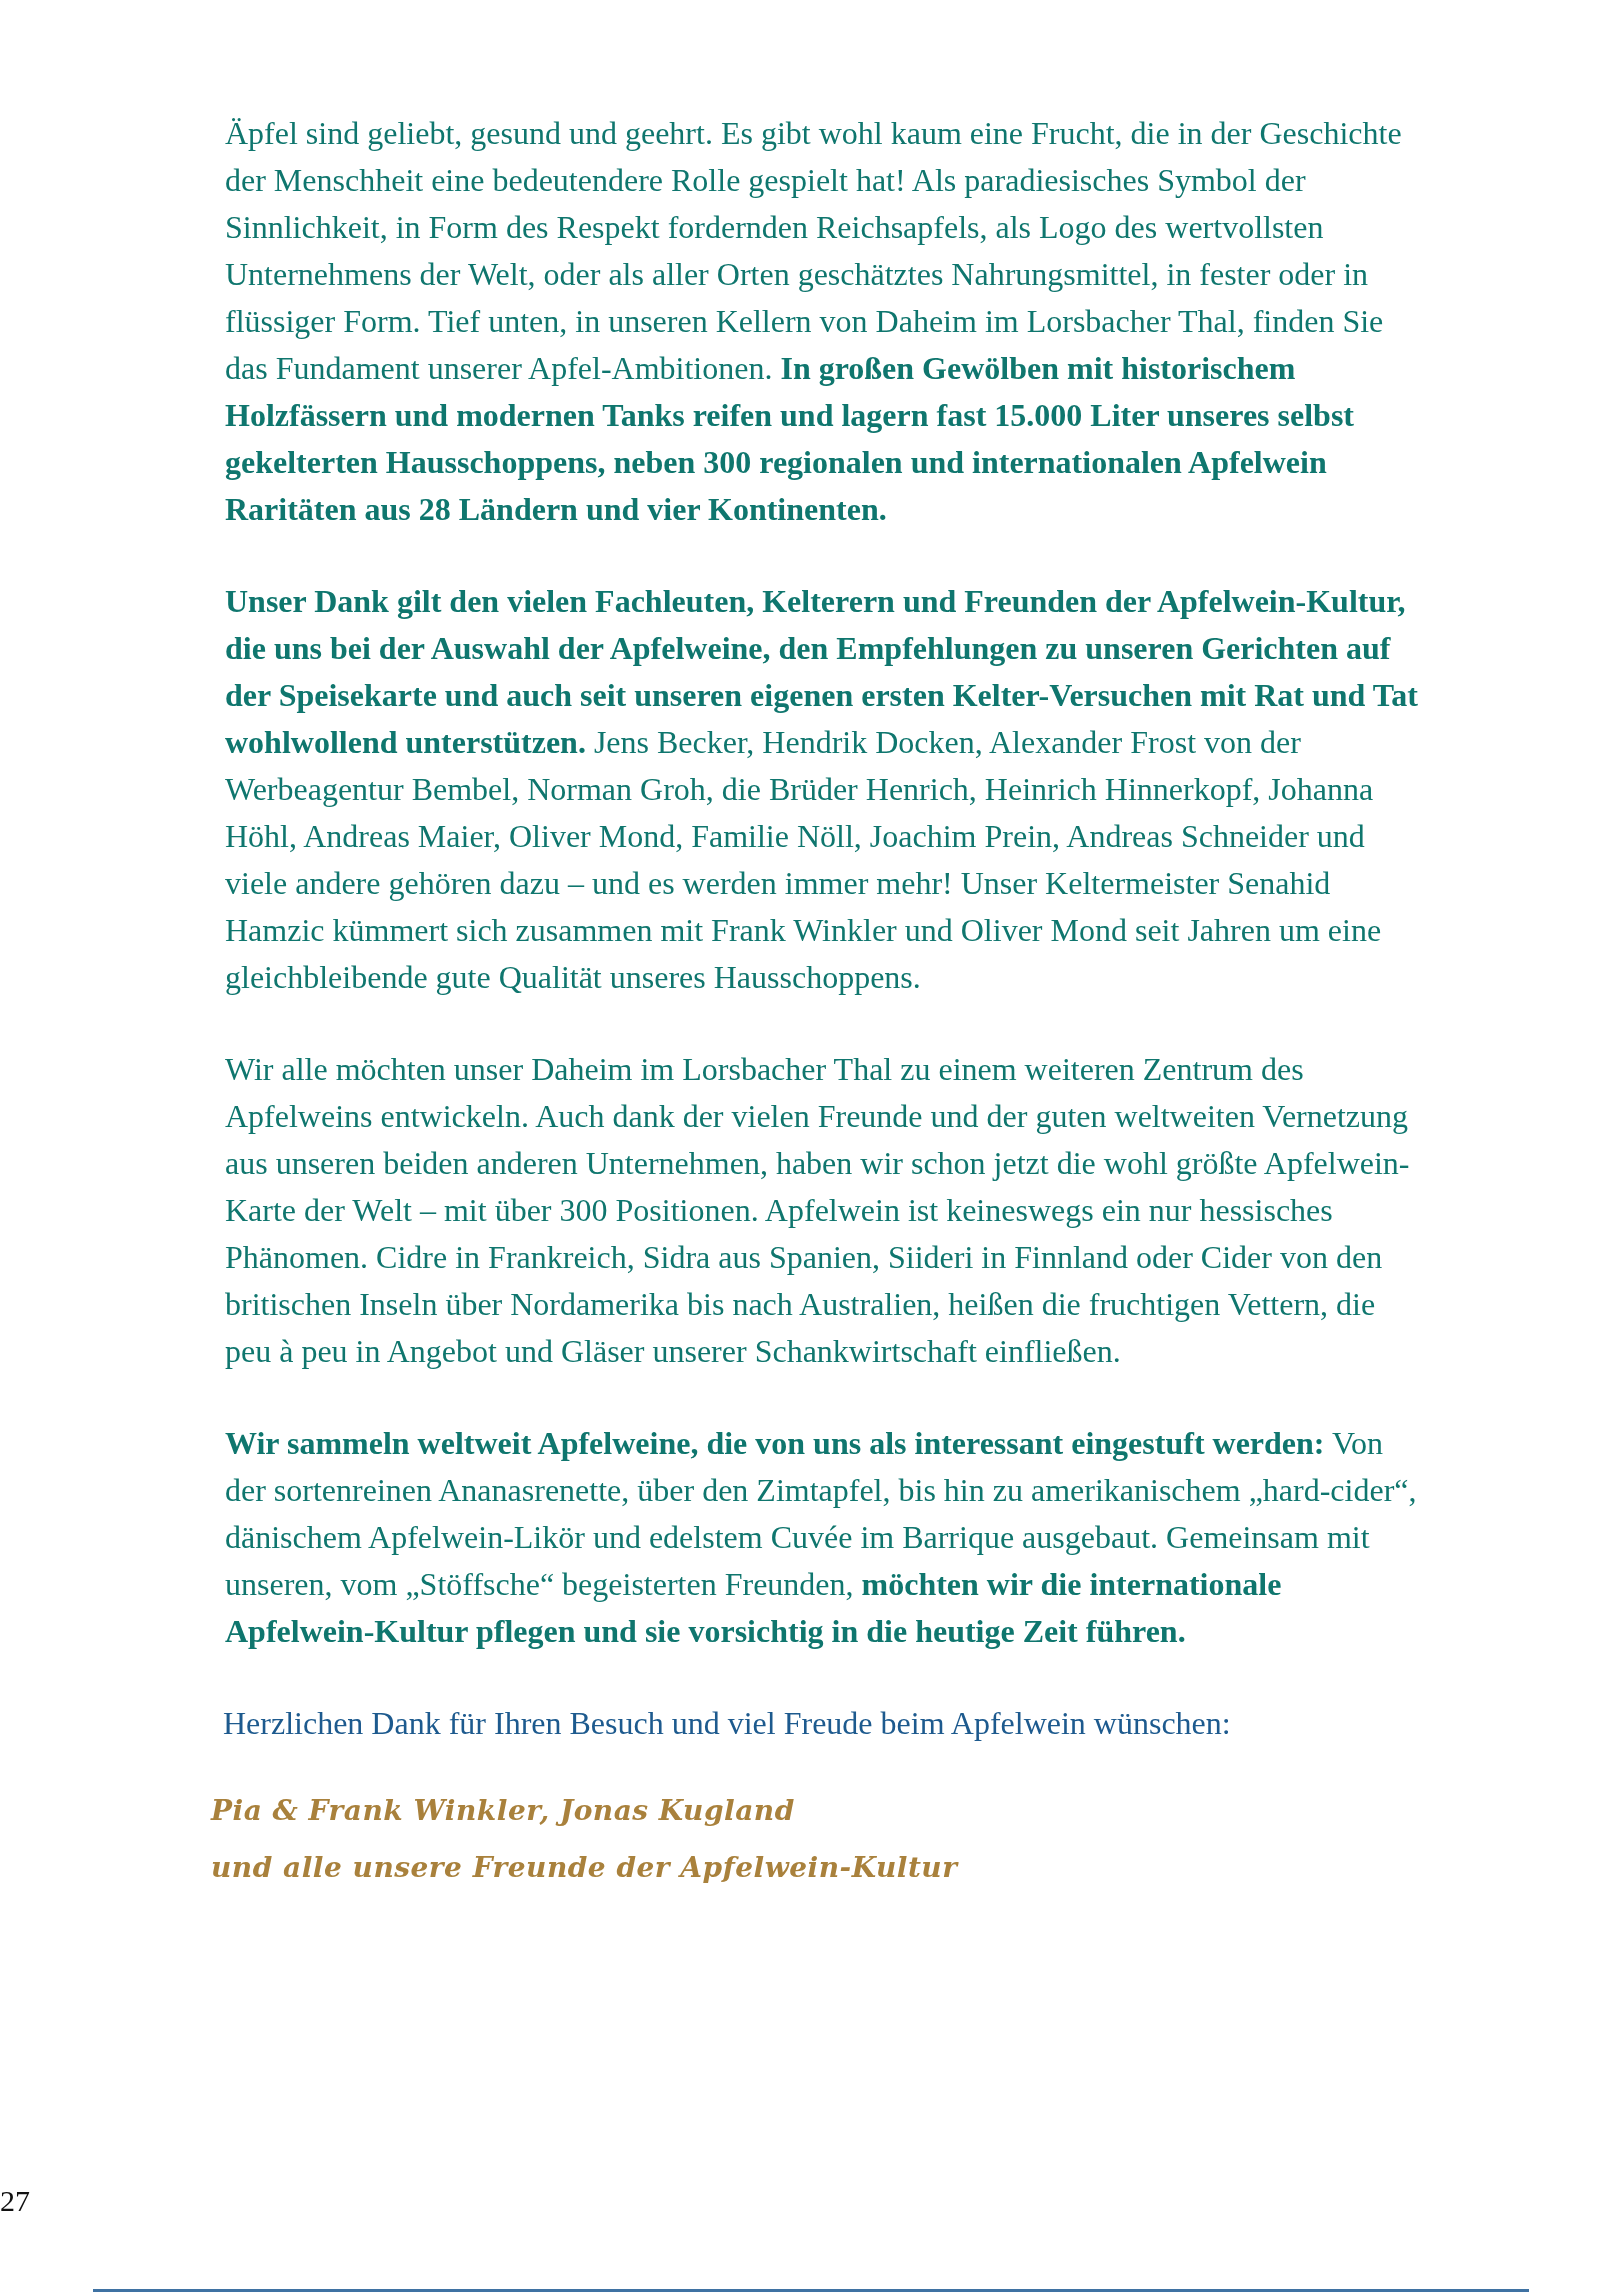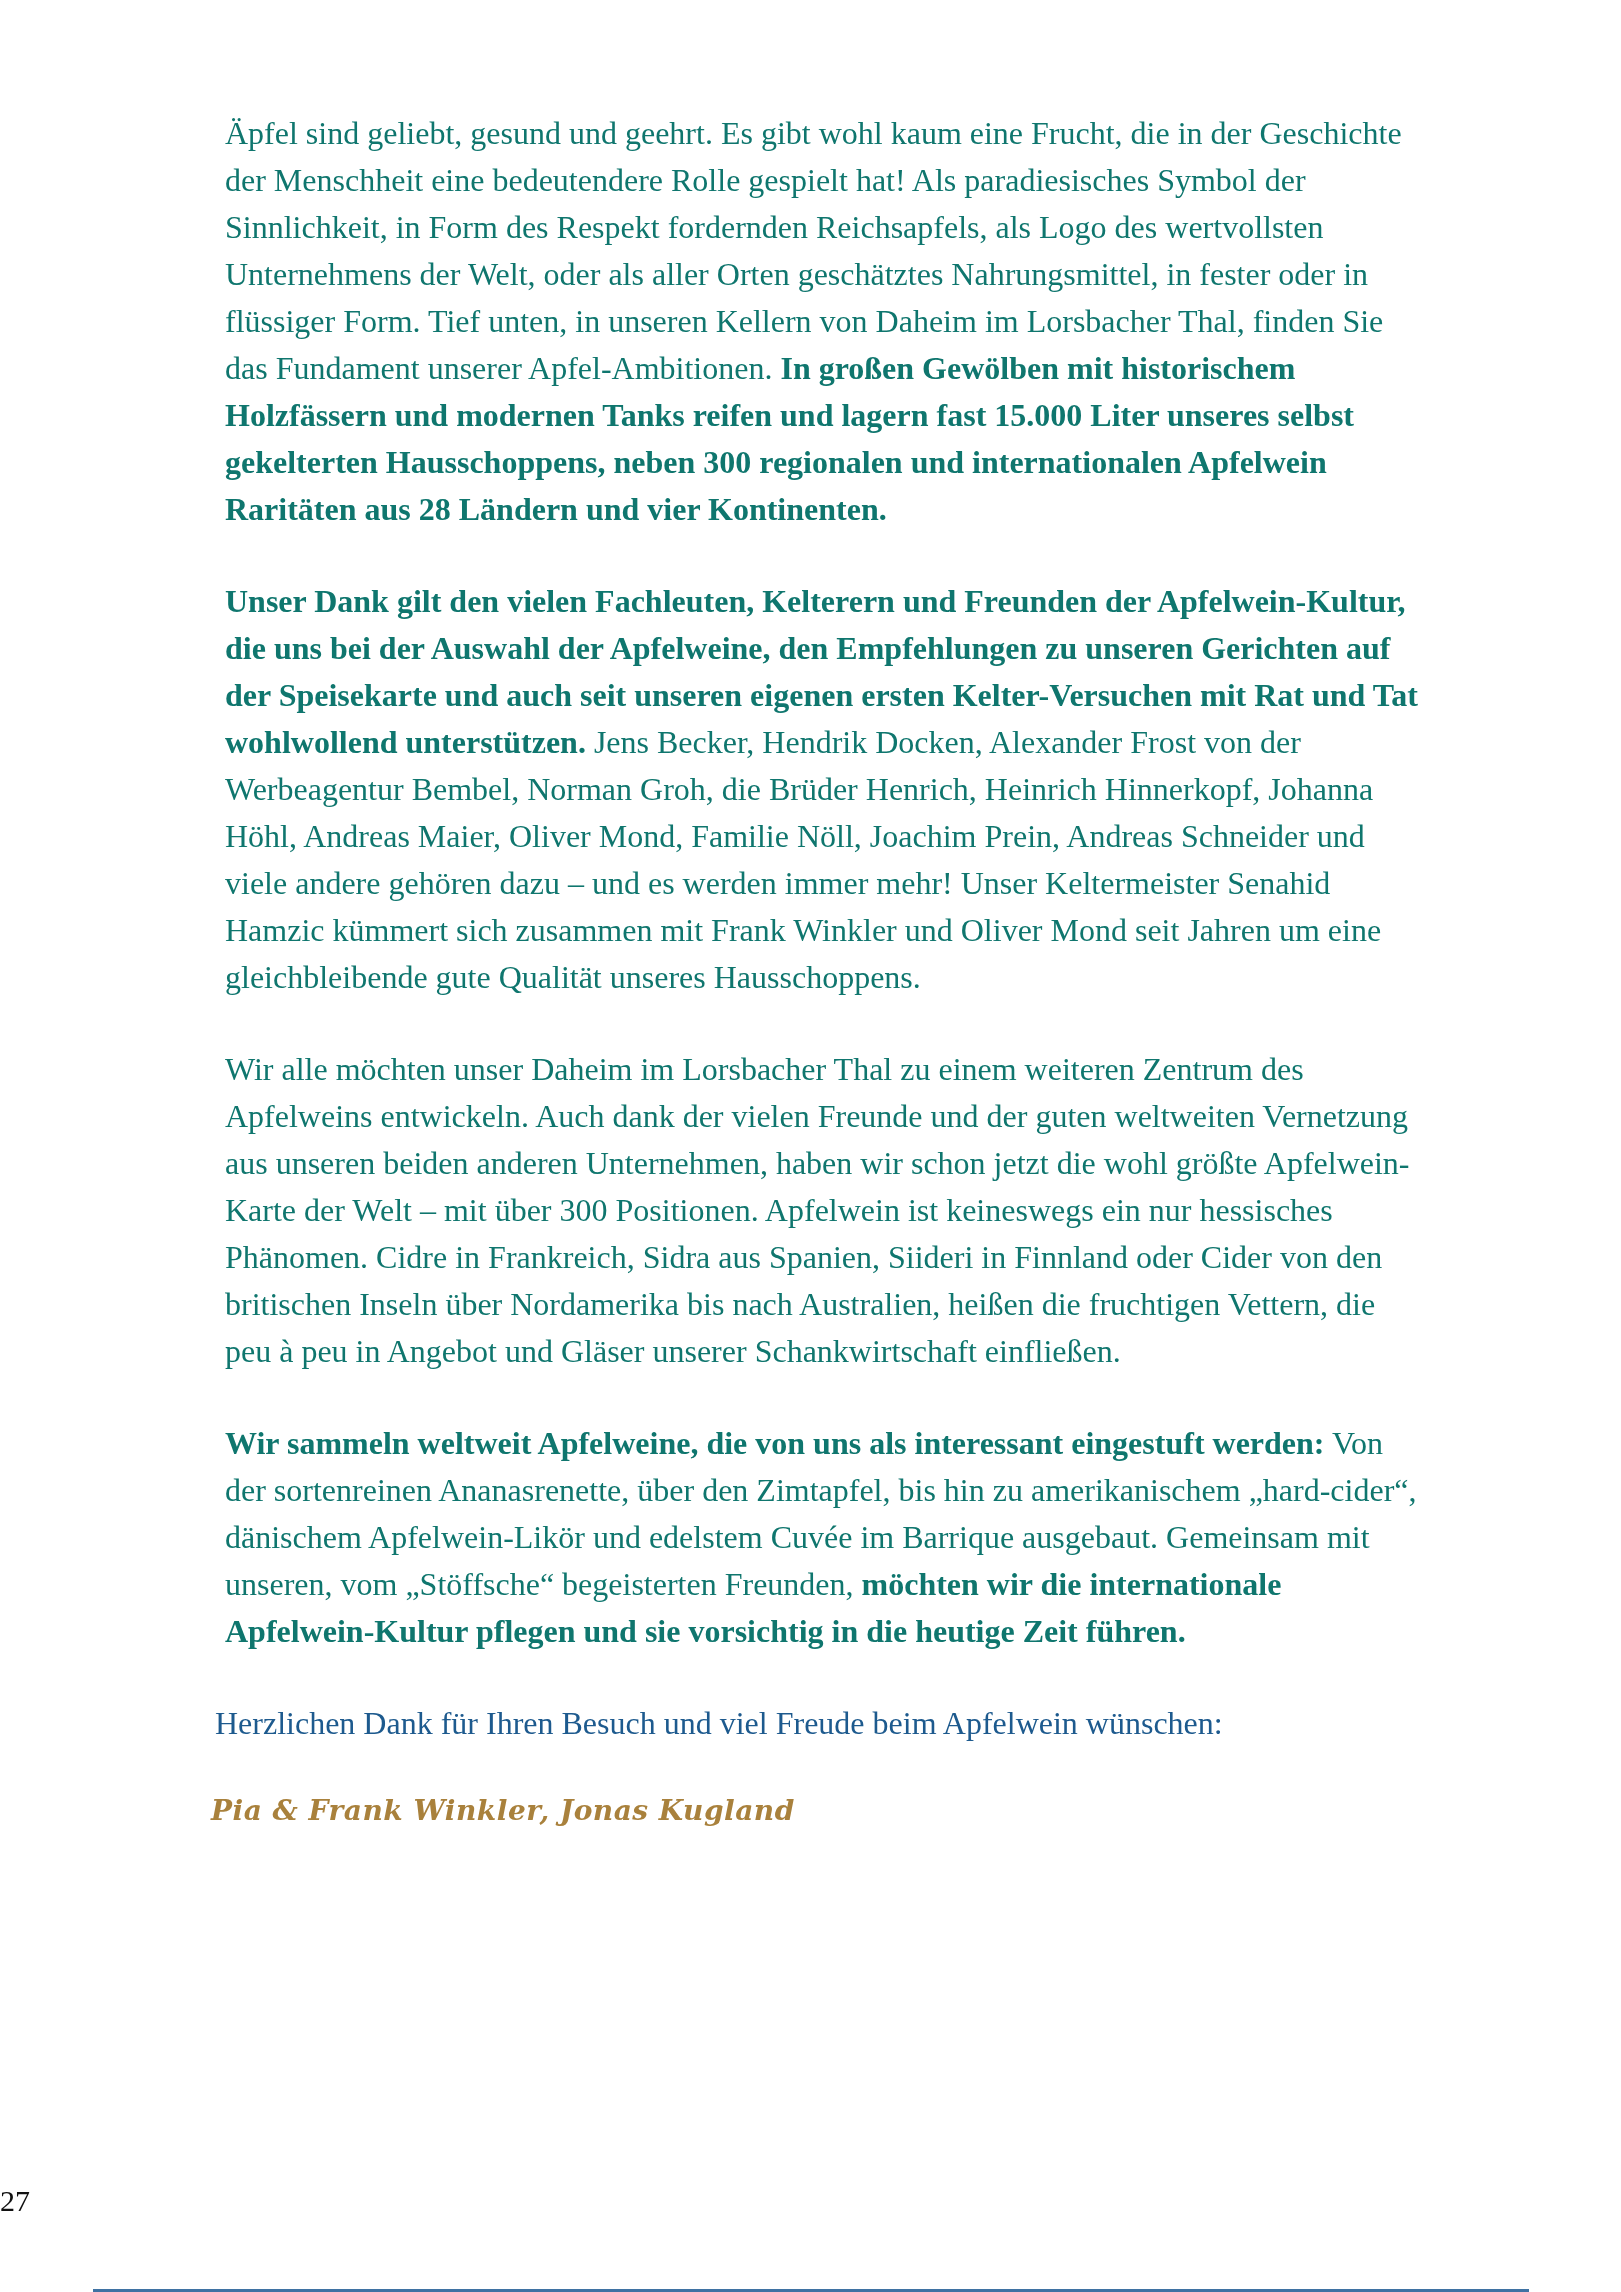--- a/index.html
+++ b/index.html
@@ -34,21 +34,21 @@
   p.body-par {
     margin: 0 0 45px 14px;
     font-size: 32px;
     line-height: 47px;
     color: #0f766e;
   }
   p.body-par span.b {
     font-weight: 700;
   }
   p.thanks {
-    margin: 0 0 35px 4px;
+    margin: 0 0 35px 12px;
     font-size: 32px;
     line-height: 47px;
     color: var(--blue, #1d5a8e);
   }
   .signature {
     font-family: "DejaVu Serif", cursive;
     font-style: italic;
     font-weight: 700;
     font-size: 28px;
     line-height: 57px;
@@ -83,19 +83,20 @@
         <p class="body-par"><span>Äpfel sind geliebt, gesund und geehrt. Es gibt wohl kaum eine Frucht, die in der Geschichte der Menschheit eine bedeutendere Rolle gespielt hat! Als paradiesisches Symbol der Sinnlichkeit, in Form des Respekt fordernden Reichsapfels, als Logo des wertvollsten Unternehmens der Welt, oder als aller Orten geschätztes Nahrungsmittel, in fester oder in flüssiger Form. Tief unten, in unseren Kellern von Daheim im Lorsbacher Thal, finden Sie das Fundament unserer Apfel-Ambitionen. </span><span class="b">In großen Gewölben mit historischem Holzfässern und modernen Tanks reifen und lagern fast 15.000 Liter unseres selbst gekelterten Hausschoppens, neben 300 regionalen und internationalen Apfelwein Raritäten aus 28 Ländern und vier Kontinenten.</span></p>
         <p class="body-par"><span class="b">Unser Dank gilt den vielen Fachleuten, Kelterern und Freunden der Apfelwein-Kultur, die uns bei der Auswahl der Apfelweine, den Empfehlungen zu unseren Gerichten auf der Speisekarte und auch seit unseren eigenen ersten Kelter-Versuchen mit Rat und Tat wohlwollend unterstützen.</span><span> Jens Becker, Hendrik Docken, Alexander Frost von der Werbeagentur Bembel, Norman Groh, die Brüder Henrich, Heinrich Hinnerkopf, Johanna Höhl, Andreas Maier, Oliver Mond, Familie Nöll, Joachim Prein, Andreas Schneider und viele andere gehören dazu – und es werden immer mehr! Unser Keltermeister Senahid Hamzic kümmert sich zusammen mit Frank Winkler und Oliver Mond seit Jahren um eine gleichbleibende gute Qualität unseres Hausschoppens.</span></p>
         <p class="body-par"><span>Wir alle möchten unser Daheim im Lorsbacher Thal zu einem weiteren Zentrum des Apfelweins entwickeln. Auch dank der vielen Freunde und der guten weltweiten Vernetzung aus unseren beiden anderen Unternehmen, haben wir schon jetzt die wohl größte Apfelwein-Karte der Welt – mit über 300 Positionen. Apfelwein ist keineswegs ein nur hessisches Phänomen. Cidre in Frankreich, Sidra aus Spanien, Siideri in Finnland oder Cider von den britischen Inseln über Nordamerika bis nach Australien, heißen die fruchtigen Vettern, die peu à peu in Angebot und Gläser unserer Schankwirtschaft einfließen.</span></p>
         <p class="body-par"><span class="b">Wir sammeln weltweit Apfelweine, die von uns als interessant eingestuft werden:</span><span> Von der sortenreinen Ananasrenette, über den Zimtapfel, bis hin zu amerikanischem „hard-cider“, dänischem Apfelwein-Likör und edelstem Cuvée im Barrique ausgebaut. Gemeinsam mit unseren, vom „Stöffsche“ begeisterten Freunden, </span><span class="b">möchten wir die internationale Apfelwein-Kultur pflegen und sie vorsichtig in die heutige Zeit führen.</span></p>
       </div>
 
     <p class="thanks">Herzlichen Dank für Ihren Besuch und viel Freude beim Apfelwein wünschen:</p>
 
     <div class="signature">
       <div>Pia &amp; Frank Winkler, Jonas Kugland</div>
+      <div>und alle unsere Freunde der Apfelwein-Kultur</div>
     </div>
   </div>
 
   <div class="page-number">27</div>
   <div class="bottom-rule"></div>
 </div>
 
 
 </body></html>

